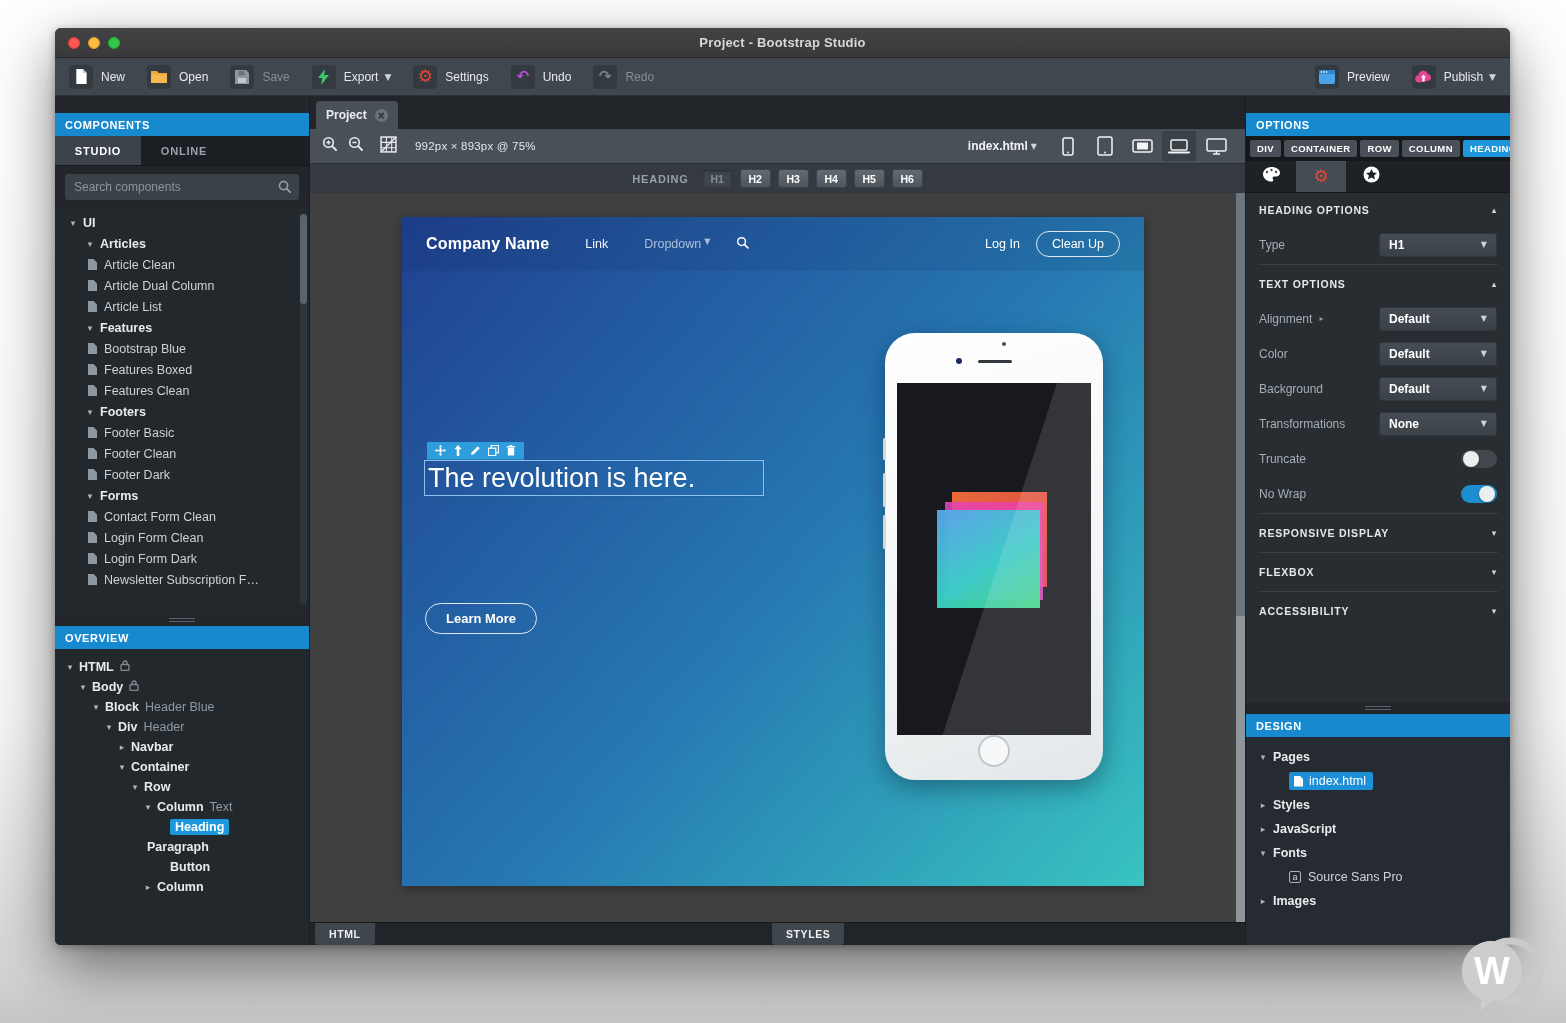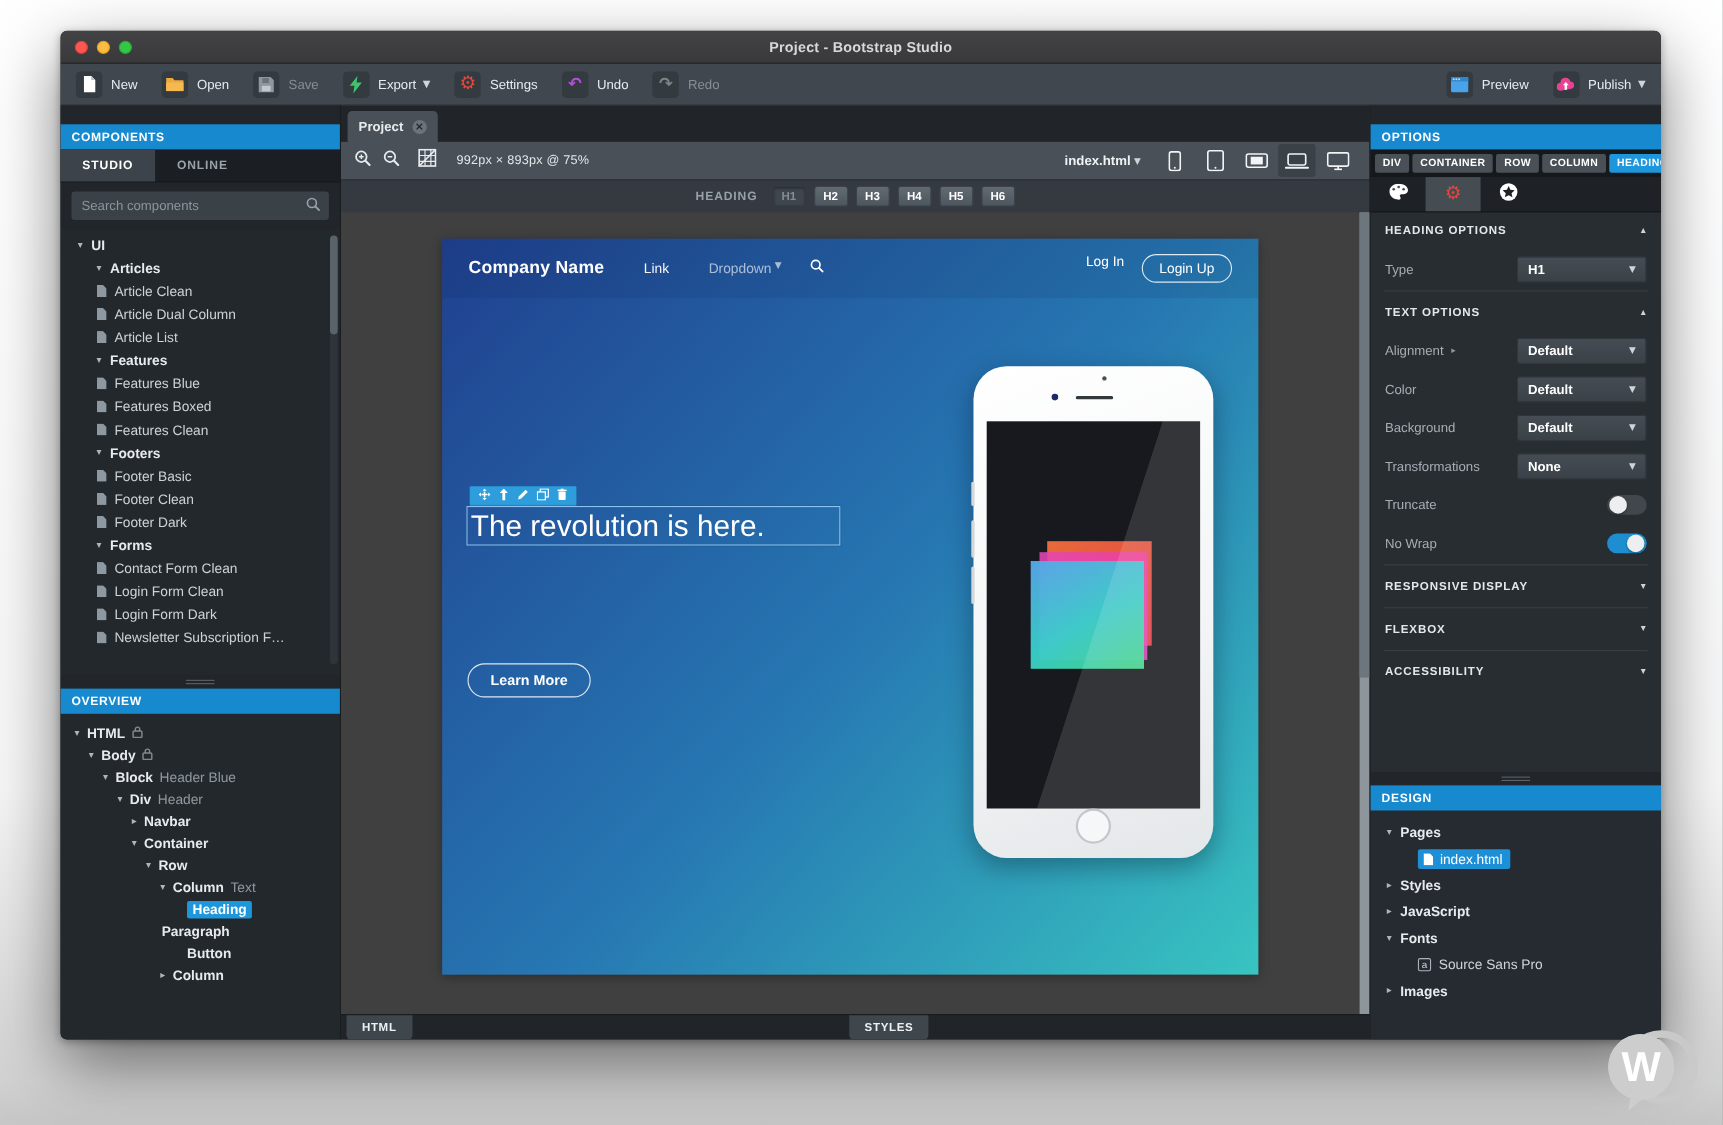--- a/index.html
+++ b/index.html
@@ -135,21 +135,21 @@
   .page {
     position:absolute; left:92px; top:24px; width:742px; height:669px;
     background:linear-gradient(132deg, #20408f 0%, #2677b2 52%, #38c4c1 100%);
     box-shadow:0 2px 10px rgba(0,0,0,.35);
   }
   .pnav { position:absolute; left:0; top:0; right:0; height:54px; display:flex; align-items:center; padding:0 24px; background:rgba(10,25,70,.10); }
   .pbrand { color:#fff; font-weight:bold; font-size:16px; letter-spacing:.2px; }
   .plink { color:rgba(255,255,255,.95); font-size:12.5px; margin-left:36px; }
   .plink.dim { color:rgba(255,255,255,.62); display:flex; gap:5px;}
   .plink .tb-caret{ color:rgba(255,255,255,.62); font-size:8px;}
-  .pnav-right { margin-left:auto; display:flex; gap:16px; }
+  .pnav-right { margin-left:auto; display:flex; align-items:center; gap:16px; }
   .plogin { color:#fff; font-size:12.5px; }
   .psignup { color:#fff; font-size:12.5px; border:1px solid rgba(255,255,255,.85); border-radius:15px; padding:5px 15px; }
   .psearch { margin-left:26px; }
 
   .sel-toolbar {
     position:absolute; left:25px; top:225px; height:18px; width:97px;
     background:#2d9ddb; display:flex; align-items:center; justify-content:space-around; padding:0 4px;
     border-radius:1px;
   }
   .pheading-box {
@@ -362,21 +362,21 @@
           <div class="trow kind-item">
             <span class="doc-ico"></span>
             <span>Article List</span>
           </div>
           <div class="trow kind-group">
             <span class="caret glyph">▾</span>
             <span>Features</span>
           </div>
           <div class="trow kind-item">
             <span class="doc-ico"></span>
-            <span>Features Blue</span>
+            <span>Bootstrap Blue</span>
           </div>
           <div class="trow kind-item">
             <span class="doc-ico"></span>
             <span>Features Boxed</span>
           </div>
           <div class="trow kind-item">
             <span class="doc-ico"></span>
             <span>Features Clean</span>
           </div>
           <div class="trow kind-group">
@@ -578,21 +578,21 @@
               <span class="tb-caret glyph">▼</span>
             </span>
             <span class="psearch">
               <svg width="13" height="13" viewBox="0 0 14 14">
                   <circle cx="6" cy="6" r="4.2" fill="none" stroke="#fff" stroke-width="1.6"></circle>
                   <line x1="9.2" y1="9.2" x2="12.8" y2="12.8" stroke="#fff" stroke-width="1.8" stroke-linecap="round"></line>
                 </svg>
             </span>
             <span class="pnav-right">
               <span class="plogin">Log In</span>
-              <span class="psignup">Login Up</span>
+              <span class="psignup">Clean Up</span>
             </span>
           </div>
 
           <div class="sel-toolbar">
             <span><svg width="11" height="11" viewBox="0 0 12 12">
                   <path d="M6 0l2 2.4H4zM6 12l2-2.4H4zM0 6l2.4-2v4zM12 6l-2.4-2v4zM5.2 3h1.6v6H5.2zM3 5.2h6v1.6H3z" fill="#fff"></path>
                 </svg></span>
             <span><svg width="10" height="11" viewBox="0 0 10 12">
                   <path d="M5 0l4 4.6H6.4V12H3.6V4.6H1z" fill="#fff"></path>
                 </svg></span>

